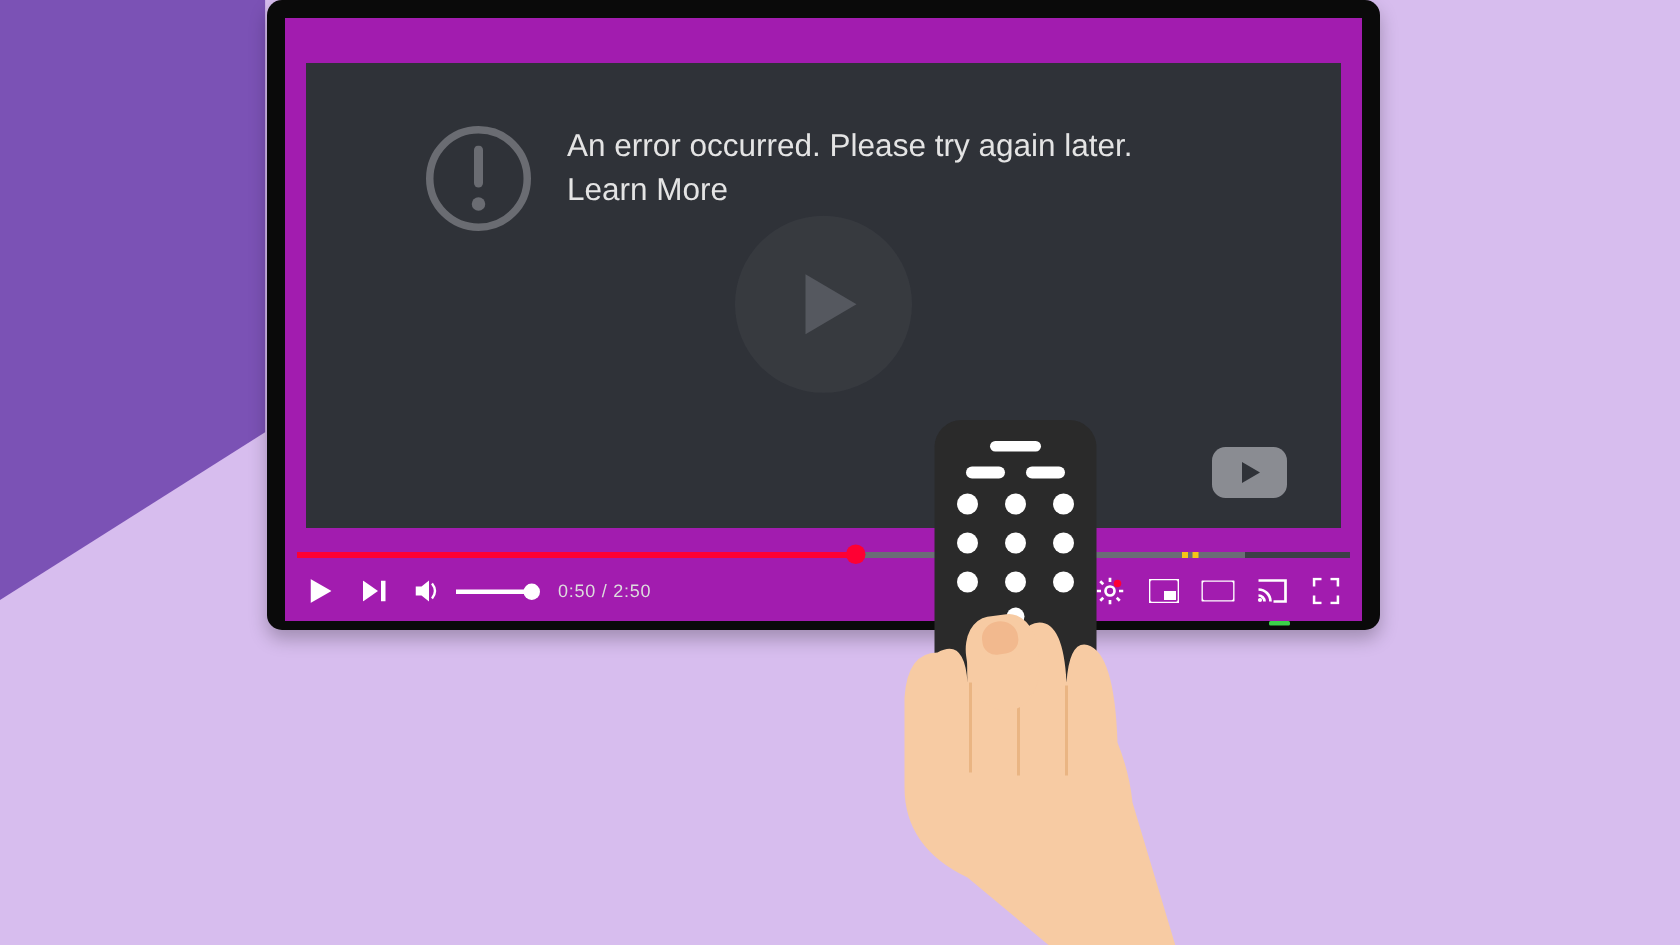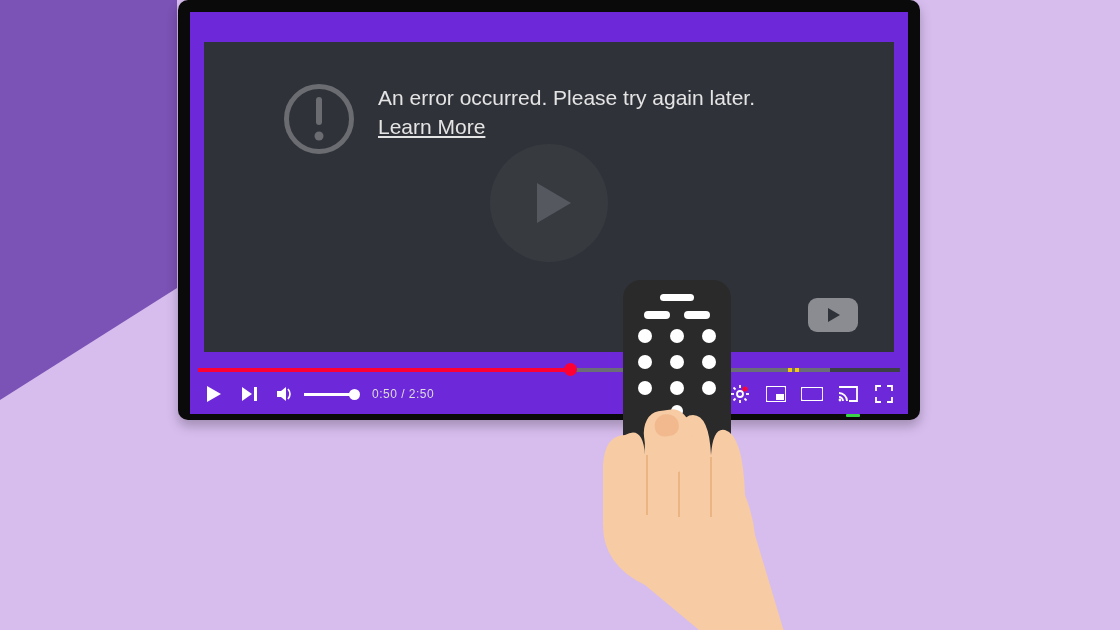--- a/index.html
+++ b/index.html
@@ -30,21 +30,21 @@
   .tv-led {
     position: absolute;
     right: 60px; bottom: 3px;
     width: 14px; height: 3px;
     background: #3bd24a;
     border-radius: 1px;
   }
   .player {
     width: 100%;
     height: 402px;
-    background: #6d28d9;
+    background: #a21caf;
     position: relative;
   }
   .video-area {
     position: absolute;
     left: 14px; top: 30px; right: 14px; height: 310px;
     background: #2f3238;
   }
   .error-box {
     position: absolute;
     left: 80px; top: 42px;
@@ -60,21 +60,20 @@
     align-items: center;
     justify-content: center;
     flex-shrink: 0;
   }
   .err-text {
     font-size: 21px;
     line-height: 1.3;
     font-weight: 500;
   }
   .learn-more {
-    text-decoration: underline;
     cursor: pointer;
     display: inline-block;
     margin-top: 2px;
   }
   .play-circle {
     position: absolute;
     left: 50%; top: 50%;
     transform: translate(-50%, -45%);
     width: 118px; height: 118px;
     background: rgba(255,255,255,0.04);

